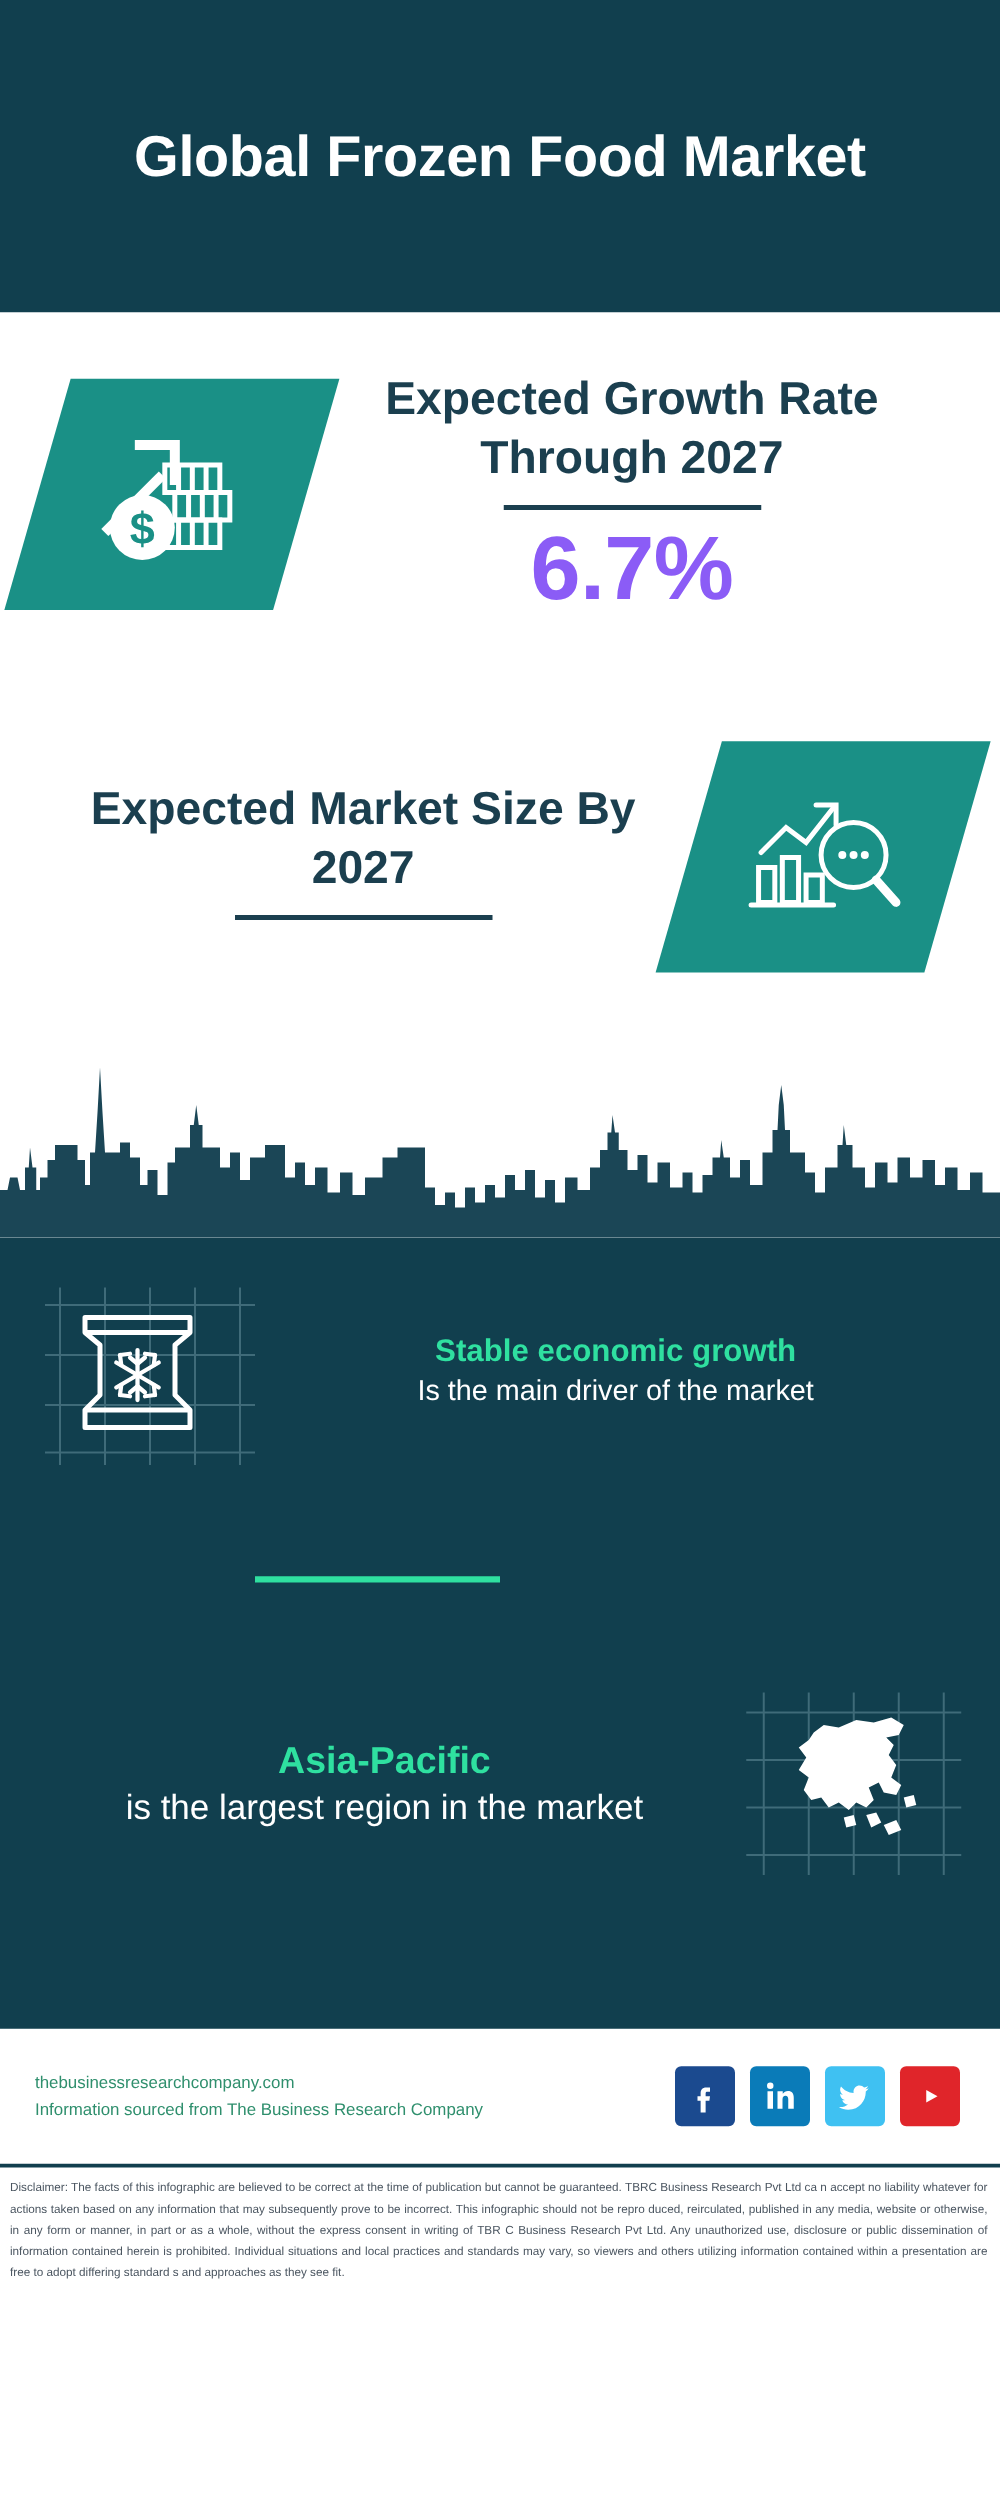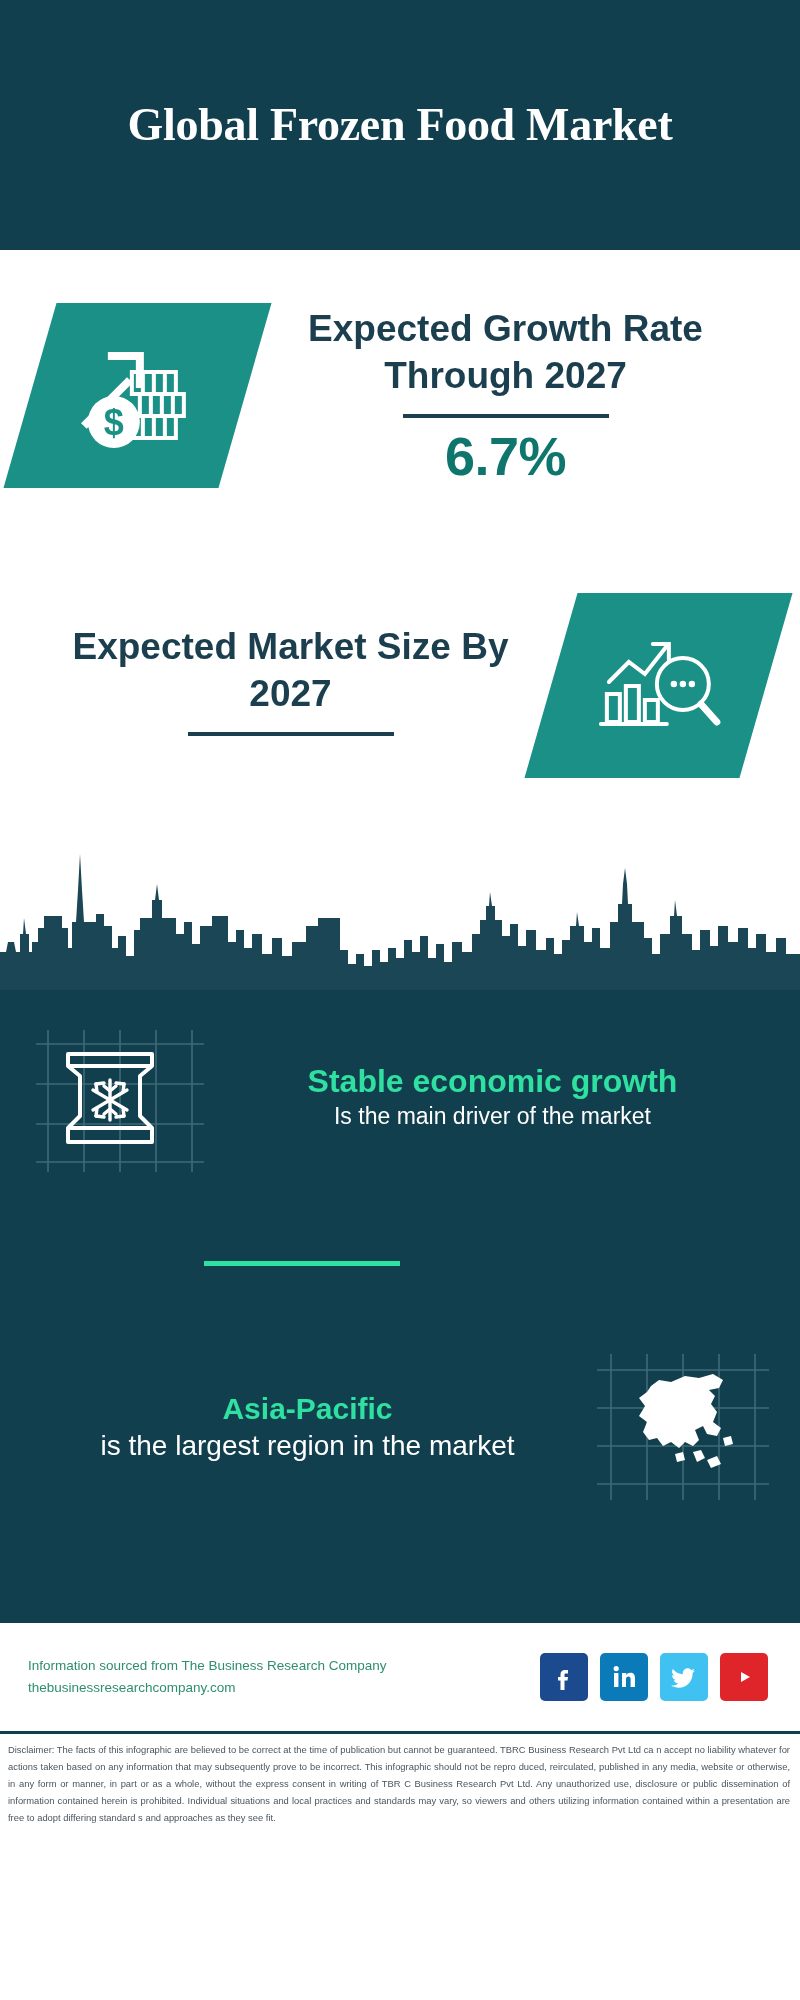--- a/index.html
+++ b/index.html
@@ -25,21 +25,20 @@
     justify-content: center;
     padding: 0 60px;
   }
   .header-title {
     color: #ffffff;
     font-size: 46px;
     font-weight: bold;
     line-height: 1.18;
     text-align: center;
     letter-spacing: -0.3px;
-    font-family: Liberation Serif, serif;
   }
 
   
   .stat-row {
     display: flex;
     align-items: center;
     background: #ffffff;
   }
   .stat-row.row-1 { height: 290px; padding: 0 34px 0 30px; }
   .stat-row.row-2 { height: 290px; padding: 0 34px 0 30px; }
@@ -72,22 +71,22 @@
     font-weight: bold;
     line-height: 1.27;
   }
   .stat-divider {
     width: 206px;
     height: 4px;
     background: #1b3f4f;
     margin: 14px auto 10px;
   }
   .stat-value {
-    color: #0f766e;
-    font-size: 54px;
+    color: #8b5cf6;
+    font-size: 72px;
     font-weight: bold;
     line-height: 1.05;
     letter-spacing: -0.5px;
   }
 
   
   .skyline-wrap {
     position: relative;
     height: 160px;
     background: #ffffff;
@@ -114,21 +113,21 @@
     width: 185px;
     height: 170px;
     flex: 0 0 auto;
     position: relative;
   }
   .grid-icon svg { display: block; }
 
   .fact-text { flex: 1 1 auto; text-align: center; padding: 0 10px; }
   .fact-head {
     color: #2fe0a0;
-    font-size: 32px;
+    font-size: 25px;
     font-weight: bold;
     line-height: 1.3;
   }
   .fact-body {
     color: #ffffff;
     font-size: 23px;
     font-weight: normal;
     line-height: 1.3;
   }
   .fact-head.big { font-size: 30px; }
@@ -326,22 +325,22 @@
           <path fill="#ffffff" d="M134 96 L142 94 L144 102 L136 104 Z"></path>
         </svg>
       </div>
     </div>
 
     <div class="panel-tail"></div>
   </div>
 
   <div class="source-bar">
     <div class="source-text">
+      <div class="source-line">thebusinessresearchcompany.com</div>
       <div class="source-line">Information sourced from The Business Research Company</div>
-      <div class="source-line">thebusinessresearchcompany.com</div>
     </div>
     <div class="social-group">
       <div class="social sc-fb">
         <svg width="30" height="30" viewBox="0 0 30 30">
           <path fill="#ffffff" d="M19 8 h-3.2 c-2.6 0 -4.3 1.7 -4.3 4.3 V15 H9 v3.6 h2.5 V28 h4 v-9.4 h3 l0.5 -3.6 h-3.5 v-2.2 c0 -0.9 0.3 -1.4 1.4 -1.4 H19 Z"></path>
         </svg>
       </div>
       <div class="social sc-li">
         <svg width="30" height="30" viewBox="0 0 30 30">
           <rect x="5" y="11" width="4.4" height="14" fill="#ffffff"></rect>

